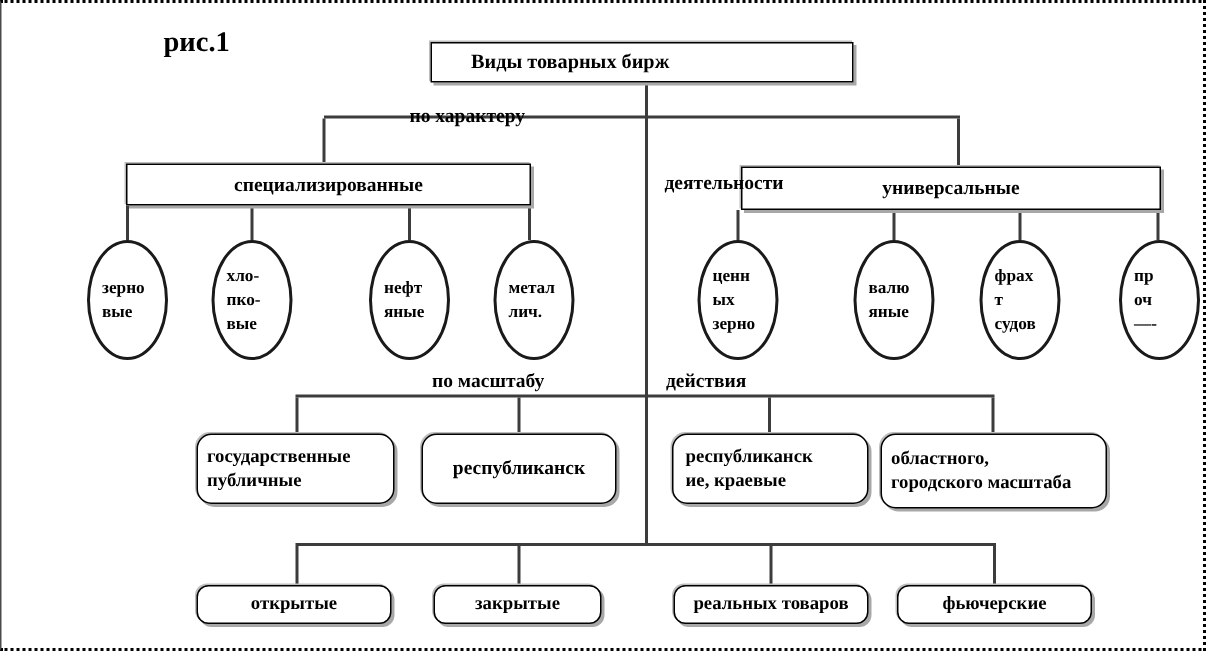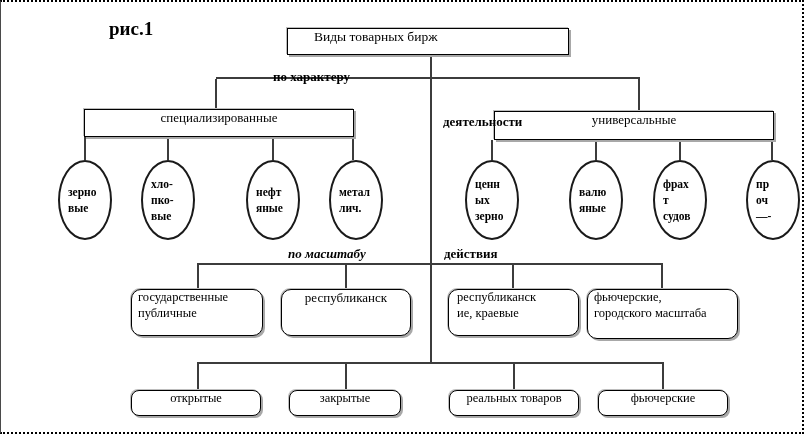--- a/index.html
+++ b/index.html
@@ -39,43 +39,43 @@
   #vl-2d{left:660px;top:263px;height:25px;}
   #hl-3{left:196px;top:360px;width:467px;}
   #vl-3a{left:196px;top:362px;height:26px;}
   #vl-3b{left:344px;top:362px;height:26px;}
   #vl-3c{left:512px;top:362px;height:26px;}
   #vl-3d{left:661px;top:362px;height:26px;}
   
   .box{
     position:absolute;box-sizing:border-box;background:#fff;
     border:1.5px solid #000;box-shadow:2px 2px 0 #a8a8a8,-1px -1px 0 #bdbdbd;
-    display:flex;align-items:flex-start;justify-content:center;
-    font-weight:normal;font-size:13px;line-height:1.25;z-index:2;
+    display:flex;align-items:center;justify-content:center;
+    font-weight:bold;font-size:13px;line-height:1.25;z-index:2;
   }
   .rounded{border-radius:10px;}
   .pre{white-space:pre-line;}
   #title-box{left:286px;top:26px;width:282px;height:27px;justify-content:flex-start;padding-left:26px;font-size:13.5px;}
   #spec-box{left:83px;top:107px;width:270px;height:28px;font-size:13px;}
   #univ-box{left:493px;top:109px;width:280px;height:29px;font-size:13px;}
   
   .ellipse{
     position:absolute;box-sizing:border-box;width:54px;height:80px;top:158px;
     border:2px solid #1a1a1a;border-radius:50%;background:#fff;
     display:flex;align-items:center;justify-content:flex-start;
     padding-left:8px;font-weight:bold;font-size:11.5px;line-height:1.4;
     white-space:pre-line;z-index:2;
   }
   #el1{left:57px;}  #el2{left:140px;} #el3{left:245px;} #el4{left:328px;}
   #el5{left:464px;} #el6{left:568px;} #el7{left:652px;} #el8{left:745px;}
   
   .branch-label{position:absolute;font-weight:bold;font-size:13px;z-index:3;}
   #lbl-1a{left:272px;top:67px;}
   #lbl-1b{left:442px;top:67px;margin-top:45px;}
-  #lbl-2a{left:287px;top:244px;font-style:italic;}
+  #lbl-2a{left:287px;top:244px;}
   #lbl-2b{left:443px;top:244px;}
   
   #sb1{left:130px;top:287px;width:132px;height:47px;justify-content:flex-start;padding-left:6px;font-size:12.5px;}
   #sb2{left:280px;top:287px;width:130px;height:47px;}
   #sb3{left:447px;top:287px;width:131px;height:47px;justify-content:flex-start;padding-left:8px;font-size:12.5px;}
   #sb4{left:586px;top:287px;width:151px;height:50px;justify-content:flex-start;padding-left:6px;font-size:12.5px;}
   
   .bb{top:388px;height:26px;border-radius:8px;font-size:12.5px;}
   #bb1{left:130px;width:130px;}
   #bb2{left:288px;width:112px;}
@@ -148,21 +148,21 @@
 —-</div>
 
   <div class="branch-label" id="lbl-2a">по масштабу</div>
   <div class="branch-label" id="lbl-2b">действия</div>
 
   <div class="box rounded pre" id="sb1">государственные
 публичные</div>
   <div class="box rounded pre" id="sb2">республиканск</div>
   <div class="box rounded pre" id="sb3">республиканск
 ие, краевые</div>
-  <div class="box rounded pre" id="sb4">фьючерские,
+  <div class="box rounded pre" id="sb4">областного,
 городского масштаба</div>
 
   <div class="box bb" id="bb1">открытые</div>
   <div class="box bb" id="bb2">закрытые</div>
   <div class="box bb" id="bb3">реальных товаров</div>
   <div class="box bb" id="bb4">фьючерские</div>
 
 </div>
 
 </body></html>

